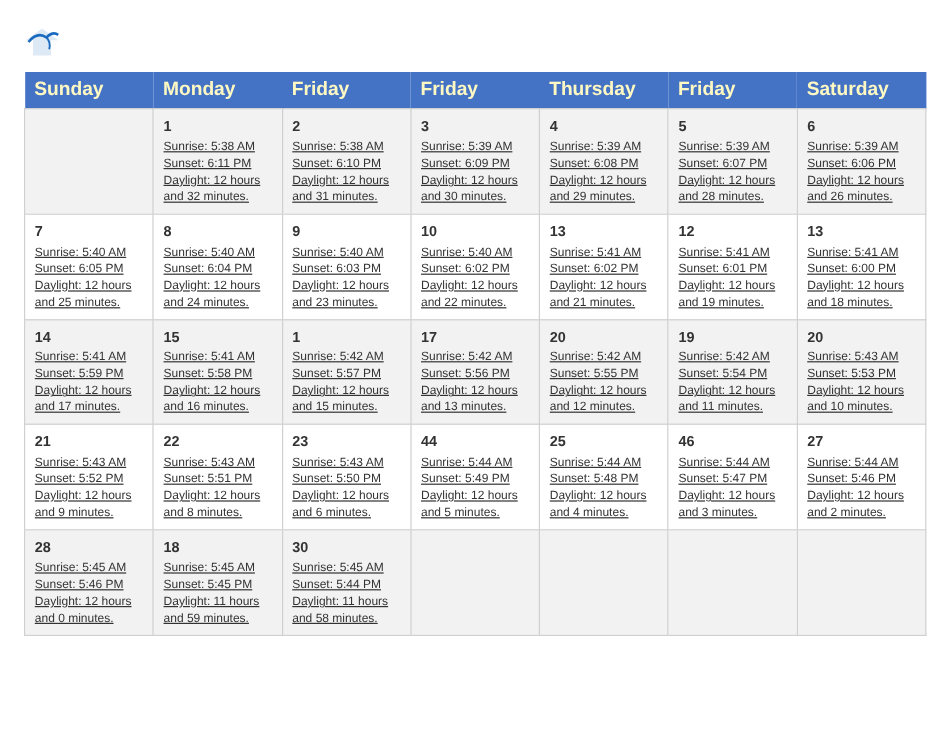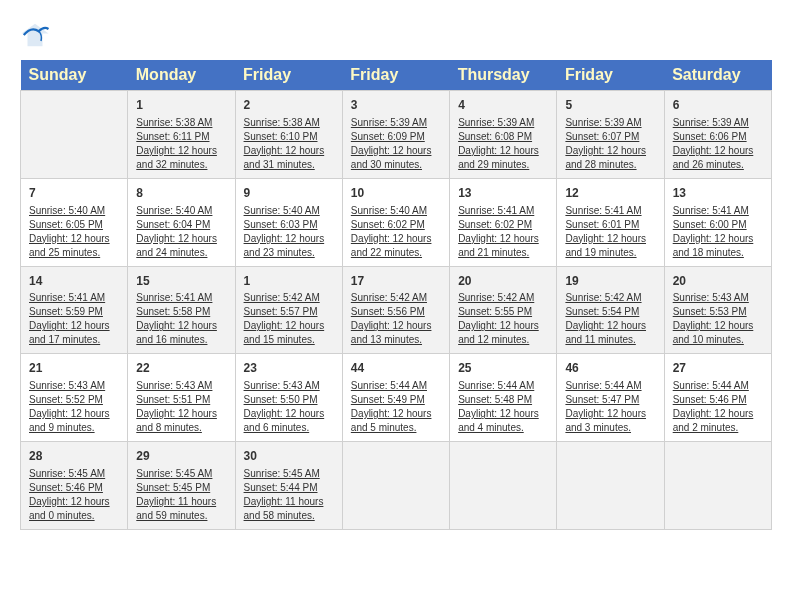--- a/index.html
+++ b/index.html
@@ -320,21 +320,21 @@
       </tr>
       <tr>
         <td>
           <span class="day-num">28</span>
           <div class="cell-content" style="white-space: pre-line;">Sunrise: 5:45 AM
 Sunset: 5:46 PM
 Daylight: 12 hours
 and 0 minutes.</div>
         </td>
         <td>
-          <span class="day-num">29</span>
+          <span class="day-num">18</span>
           <div class="cell-content" style="white-space: pre-line;">Sunrise: 5:45 AM
 Sunset: 5:45 PM
 Daylight: 11 hours
 and 59 minutes.</div>
         </td>
         <td>
           <span class="day-num">30</span>
           <div class="cell-content" style="white-space: pre-line;">Sunrise: 5:45 AM
 Sunset: 5:44 PM
 Daylight: 11 hours

